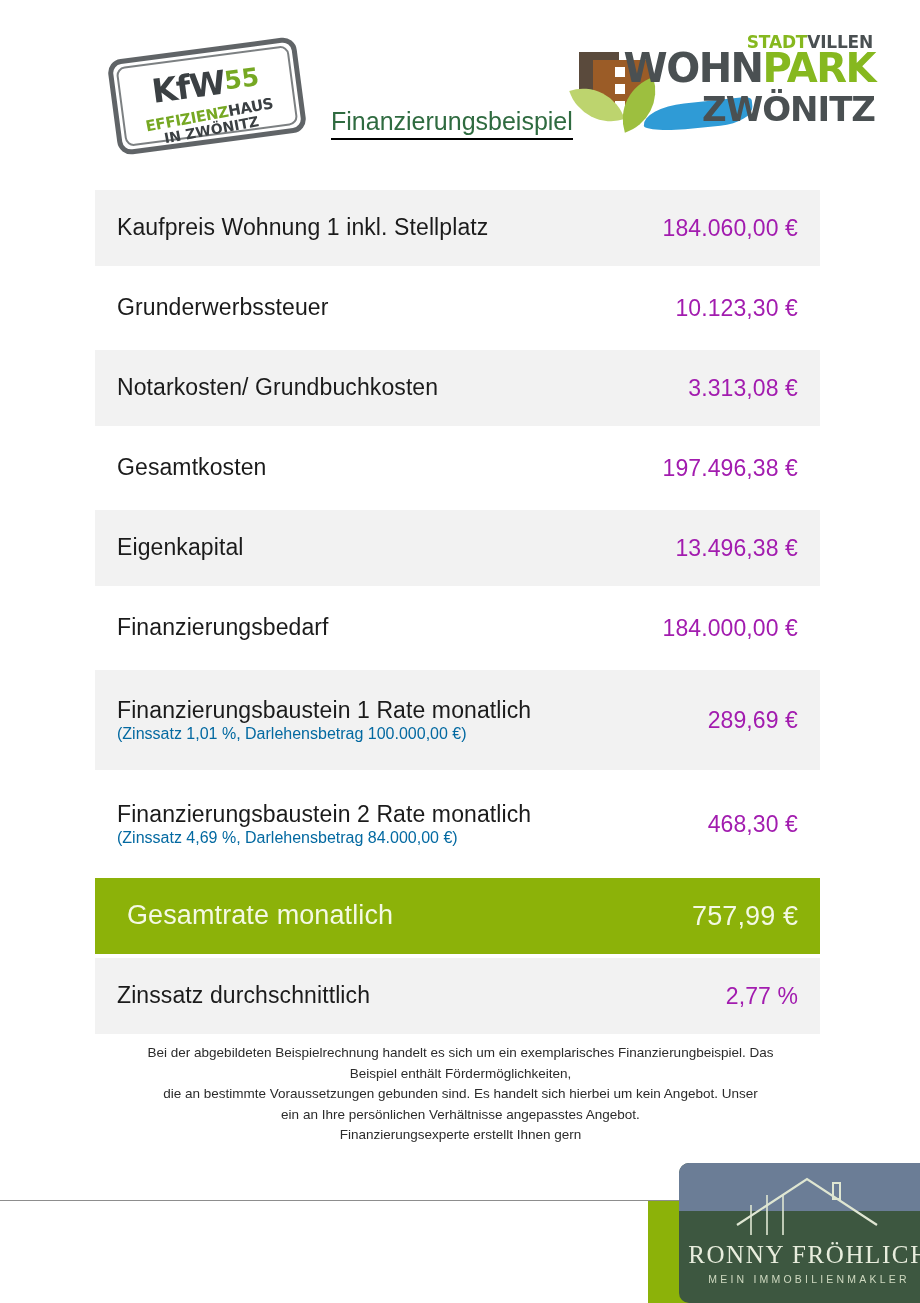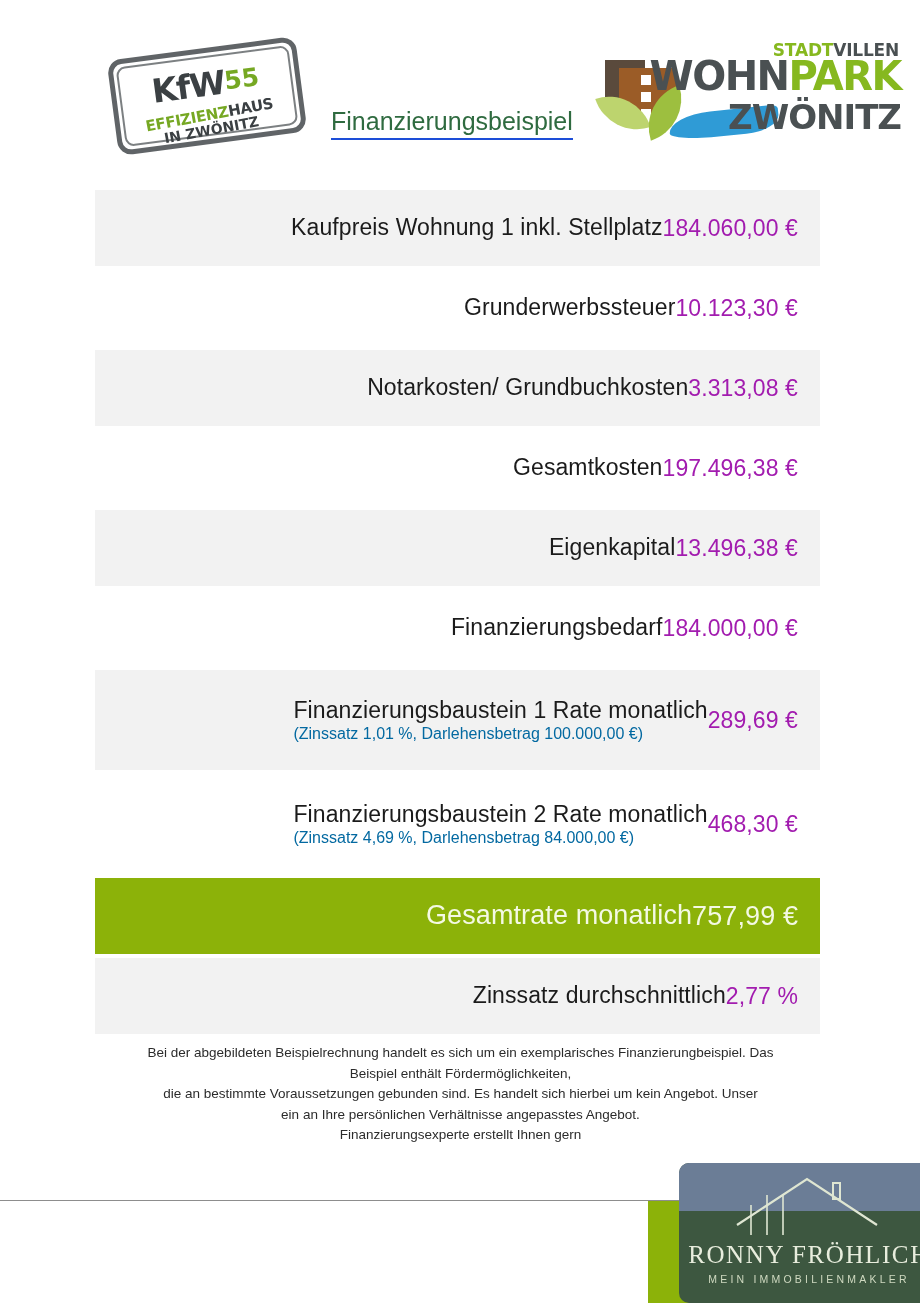--- a/index.html
+++ b/index.html
@@ -107,34 +107,33 @@
     font-family: "DejaVu Sans", sans-serif;
   }
 
   
   .page-title {
     position: absolute;
     left: 331px;
     top: 108px;
     font-size: 25px;
     color: #2f6b40;
-    border-bottom: 2px solid #1d4ed8;
+    border-bottom: 2px solid #000000;
     padding-bottom: 2px;
     line-height: 1.1;
     white-space: nowrap;
   }
 
   
   .wp-logo {
     position: absolute;
-    left: 591px;
+    left: 565px;
     top: 30px;
     width: 310px;
     height: 110px;
-    margin-top: 8px;
   }
   .wp-mark {
     position: absolute;
     left: 4px;
     top: 18px;
     width: 100px;
     height: 82px;
   }
   .wp-house-dark {
     position: absolute;
@@ -226,21 +225,21 @@
     position: absolute;
     left: 95px;
     top: 190px;
     width: 725px;
   }
   .row {
     position: relative;
     box-sizing: border-box;
     display: flex;
     align-items: center;
-    justify-content: flex-end;
+    justify-content: space-between;
     padding: 0 22px;
     height: 76px;
     background: transparent;
   }
   .row.shaded { background: #f2f2f2; }
   .row.accent { background: #8cb209; padding-left: 32px; }
   .row.tall { height: 100px; }
   .row-gap { height: 4px; }
 
   .row-label {

